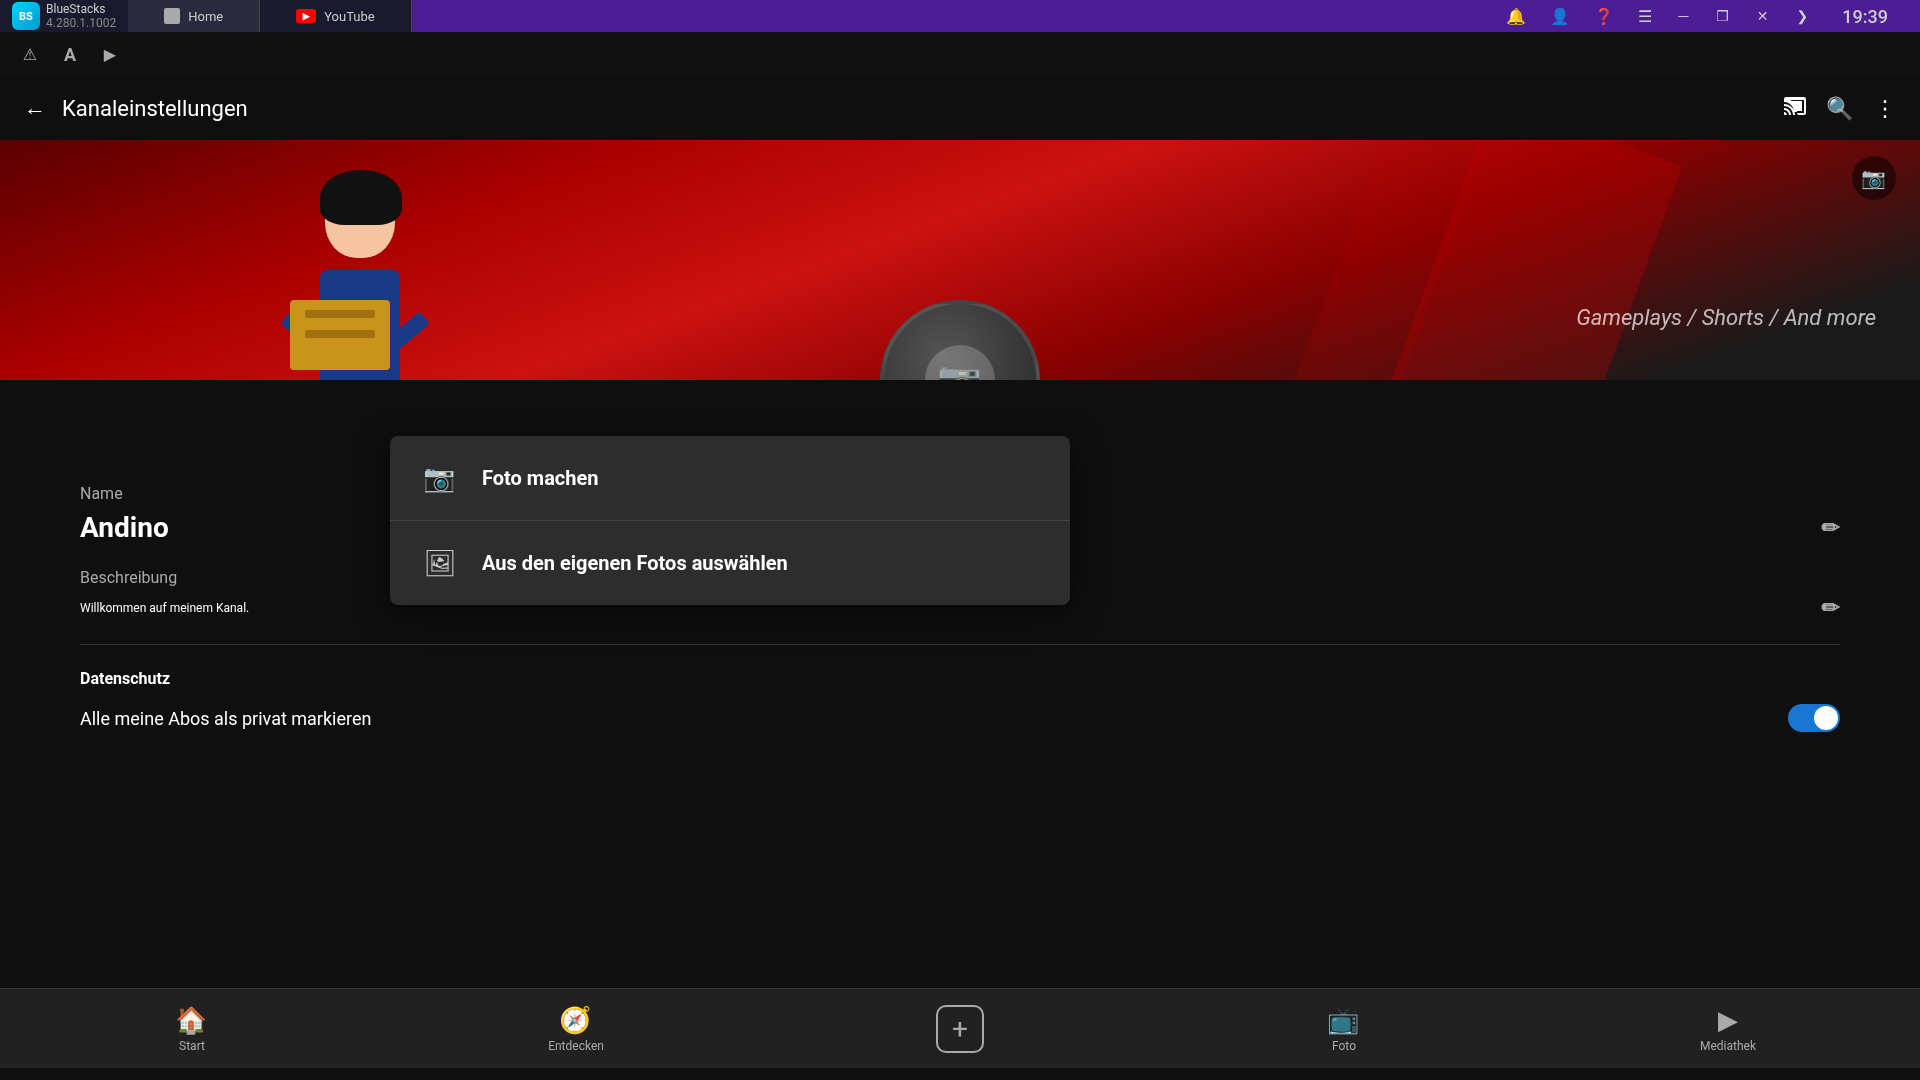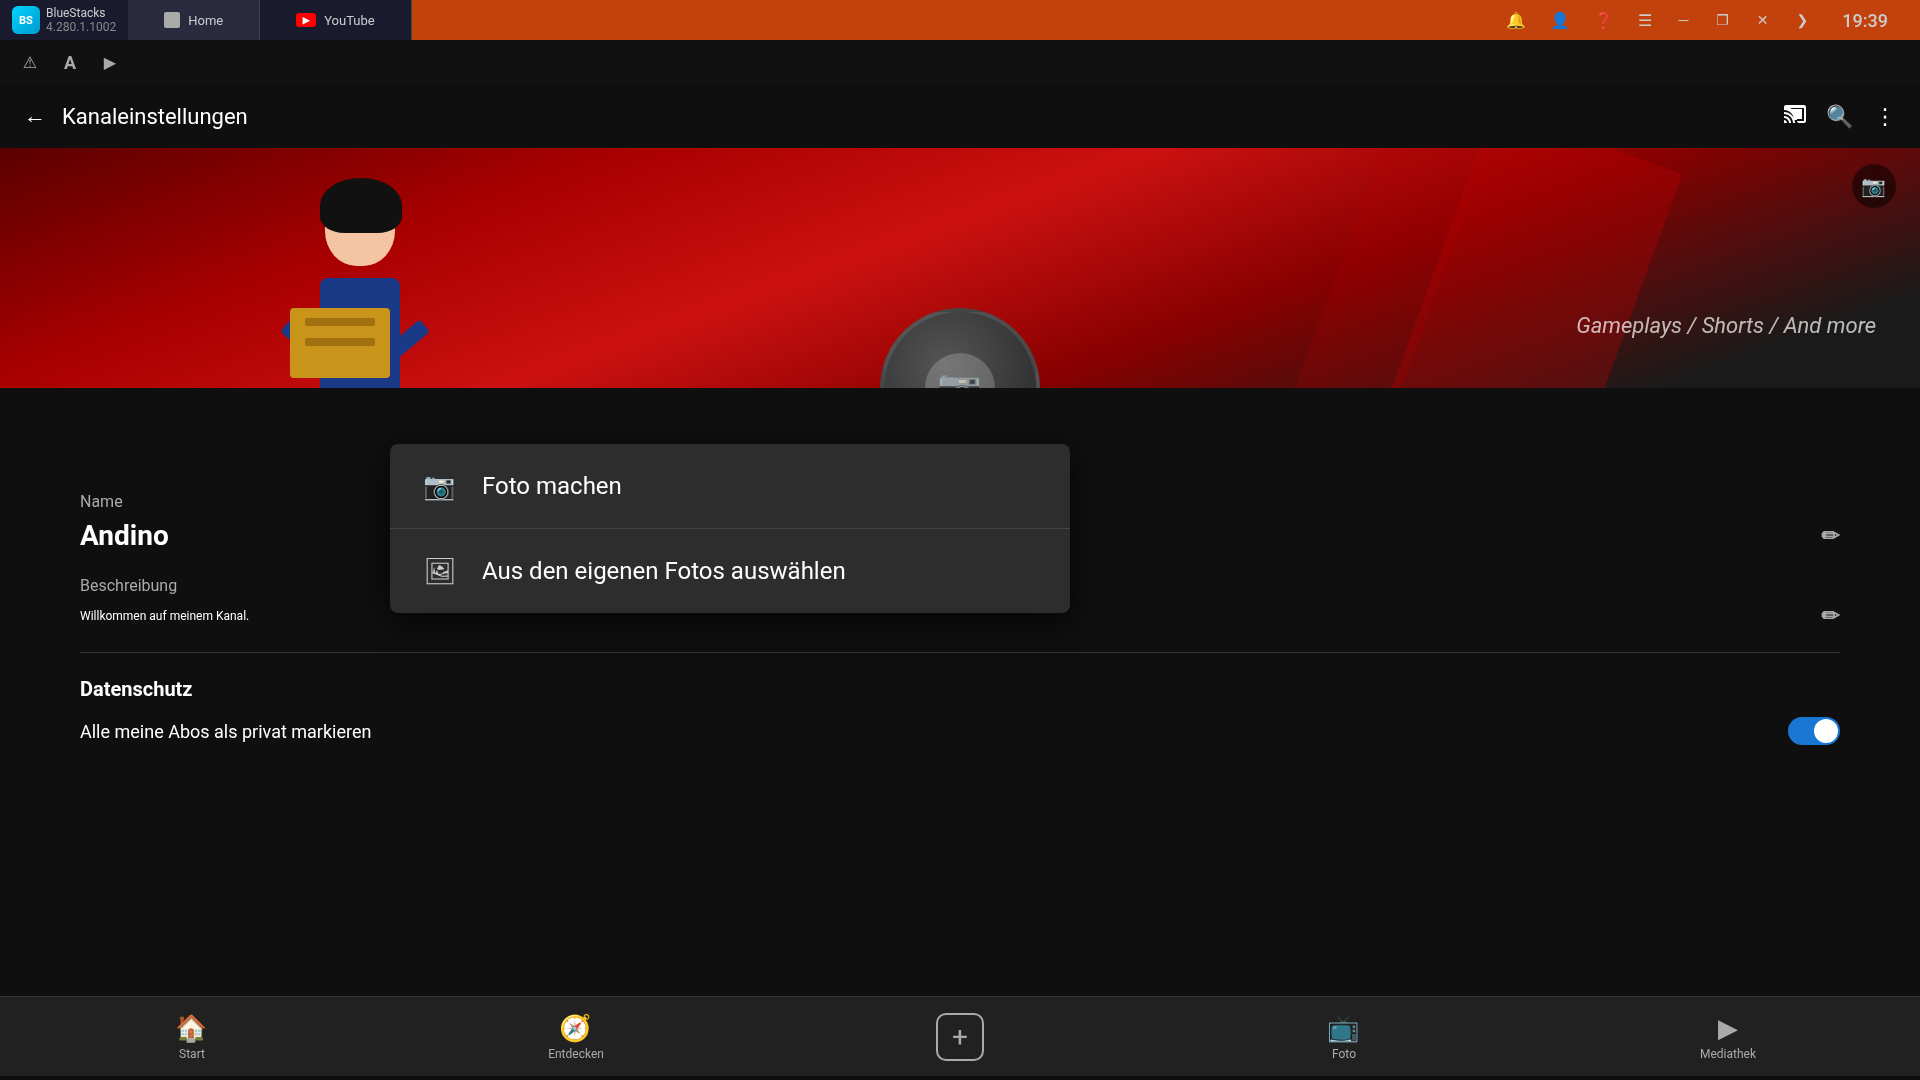--- a/index.html
+++ b/index.html
@@ -8,22 +8,22 @@
       height: 1080px;
       background: #0f0f0f;
       font-family: 'Roboto', Arial, sans-serif;
       overflow: hidden;
       position: relative;
     }
 
     
     #title-bar {
       width: 100%;
-      height: 40px;
-      background: #c2410c;
+      height: 32px;
+      background: #4c1d95;
       display: flex;
       align-items: center;
       position: relative;
       z-index: 100;
     }
     #bluestacks-logo {
       display: flex;
       align-items: center;
       gap: 6px;
       padding: 0 12px;
@@ -230,21 +230,21 @@
     .setting-section {
       margin-bottom: 24px;
     }
     .divider {
       border: none;
       border-top: 1px solid #333;
       margin: 24px 0;
     }
     .section-title {
       color: #fff;
-      font-size: 20px;
+      font-size: 16px;
       font-weight: 700;
       margin-bottom: 16px;
     }
     .privacy-row {
       display: flex;
       align-items: center;
       justify-content: space-between;
     }
     .privacy-label {
       color: #fff;
@@ -339,22 +339,22 @@
       height: 36px;
       color: #ccc;
       font-size: 26px;
       display: flex;
       align-items: center;
       justify-content: center;
       flex-shrink: 0;
     }
     .menu-item-label {
       color: #fff;
-      font-size: 24px;
-      font-weight: 400;
+      font-size: 20px;
+      font-weight: 700;
     }
 
     
     .header-right-icons {
       display: flex;
       align-items: center;
       gap: 8px;
       padding-right: 16px;
     }
     .header-icon {

